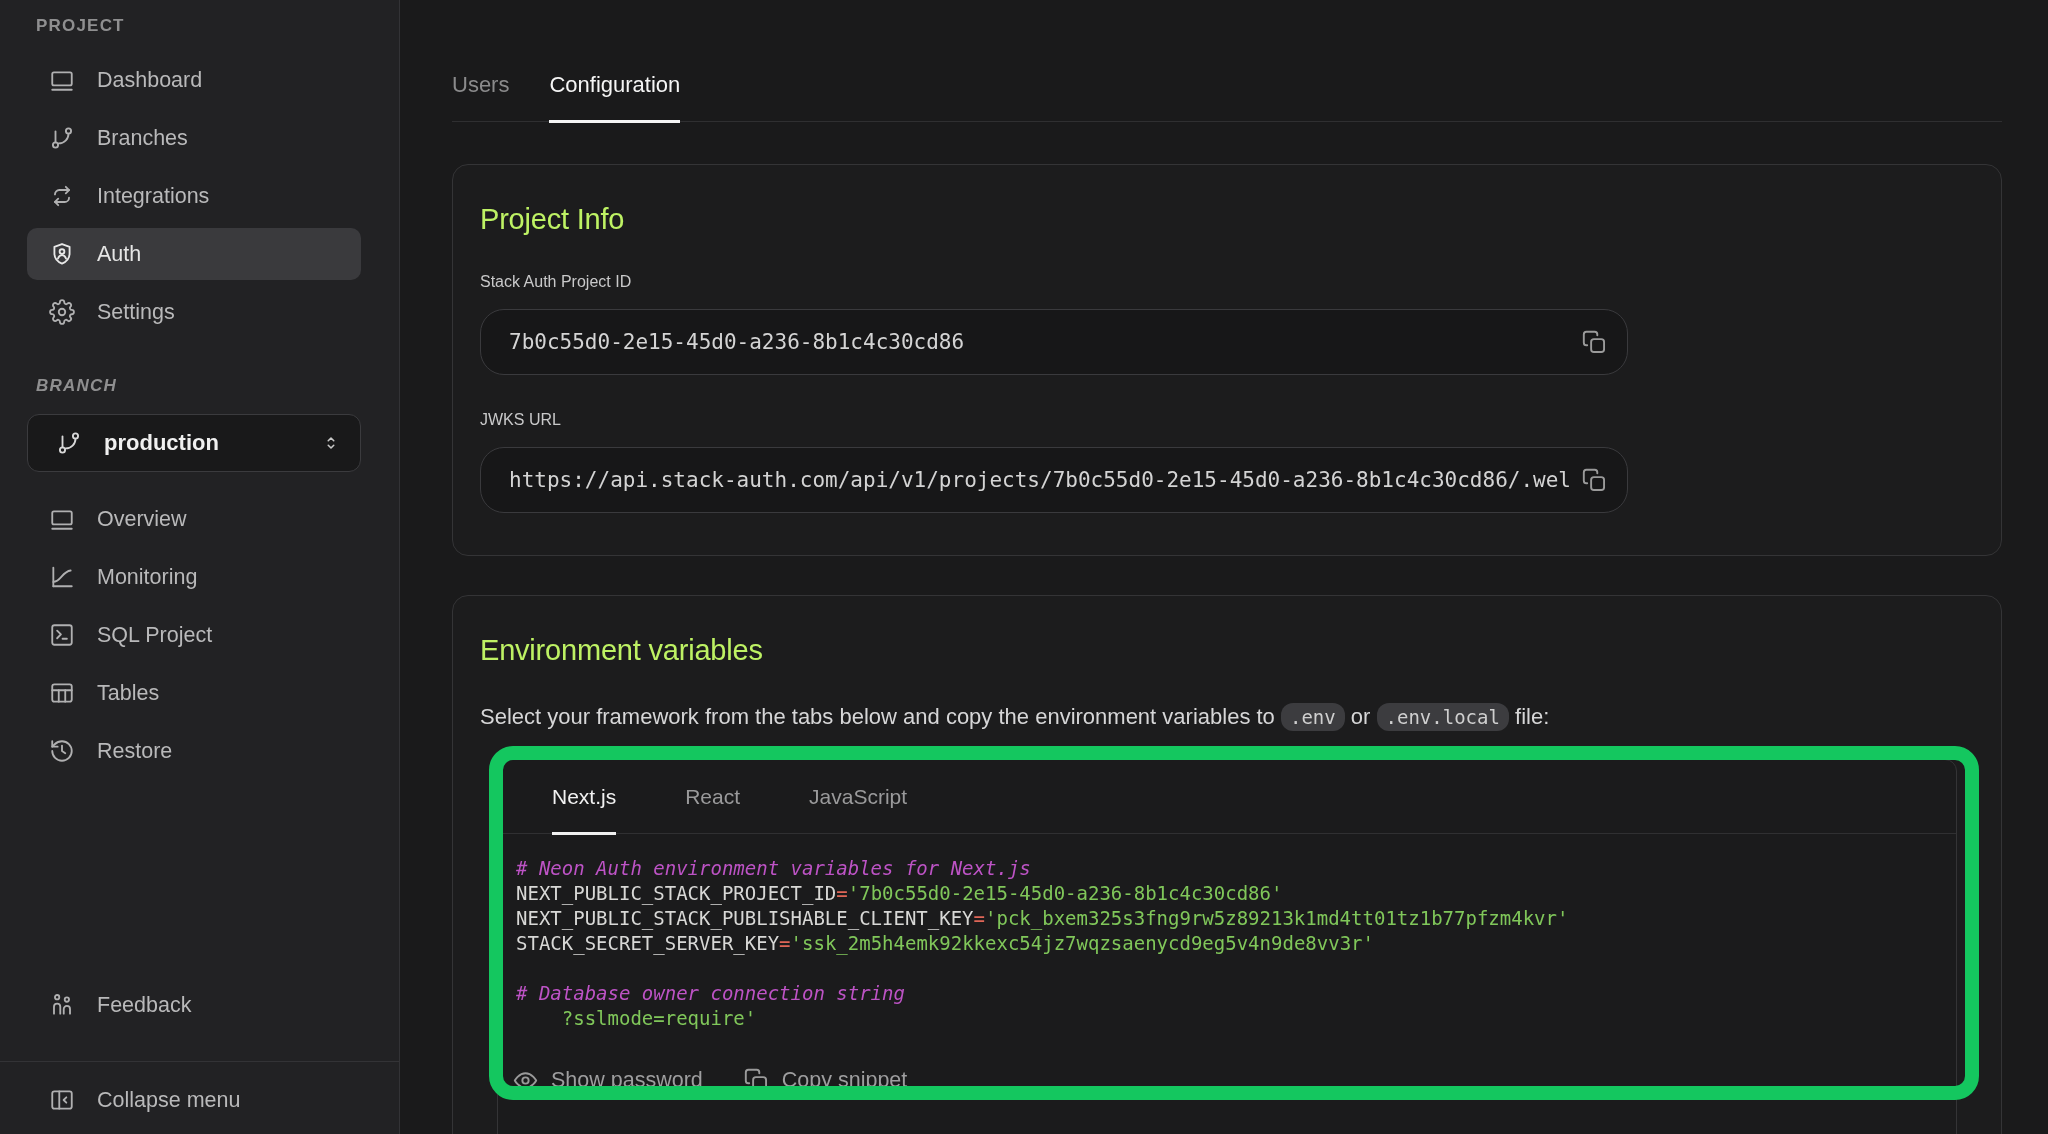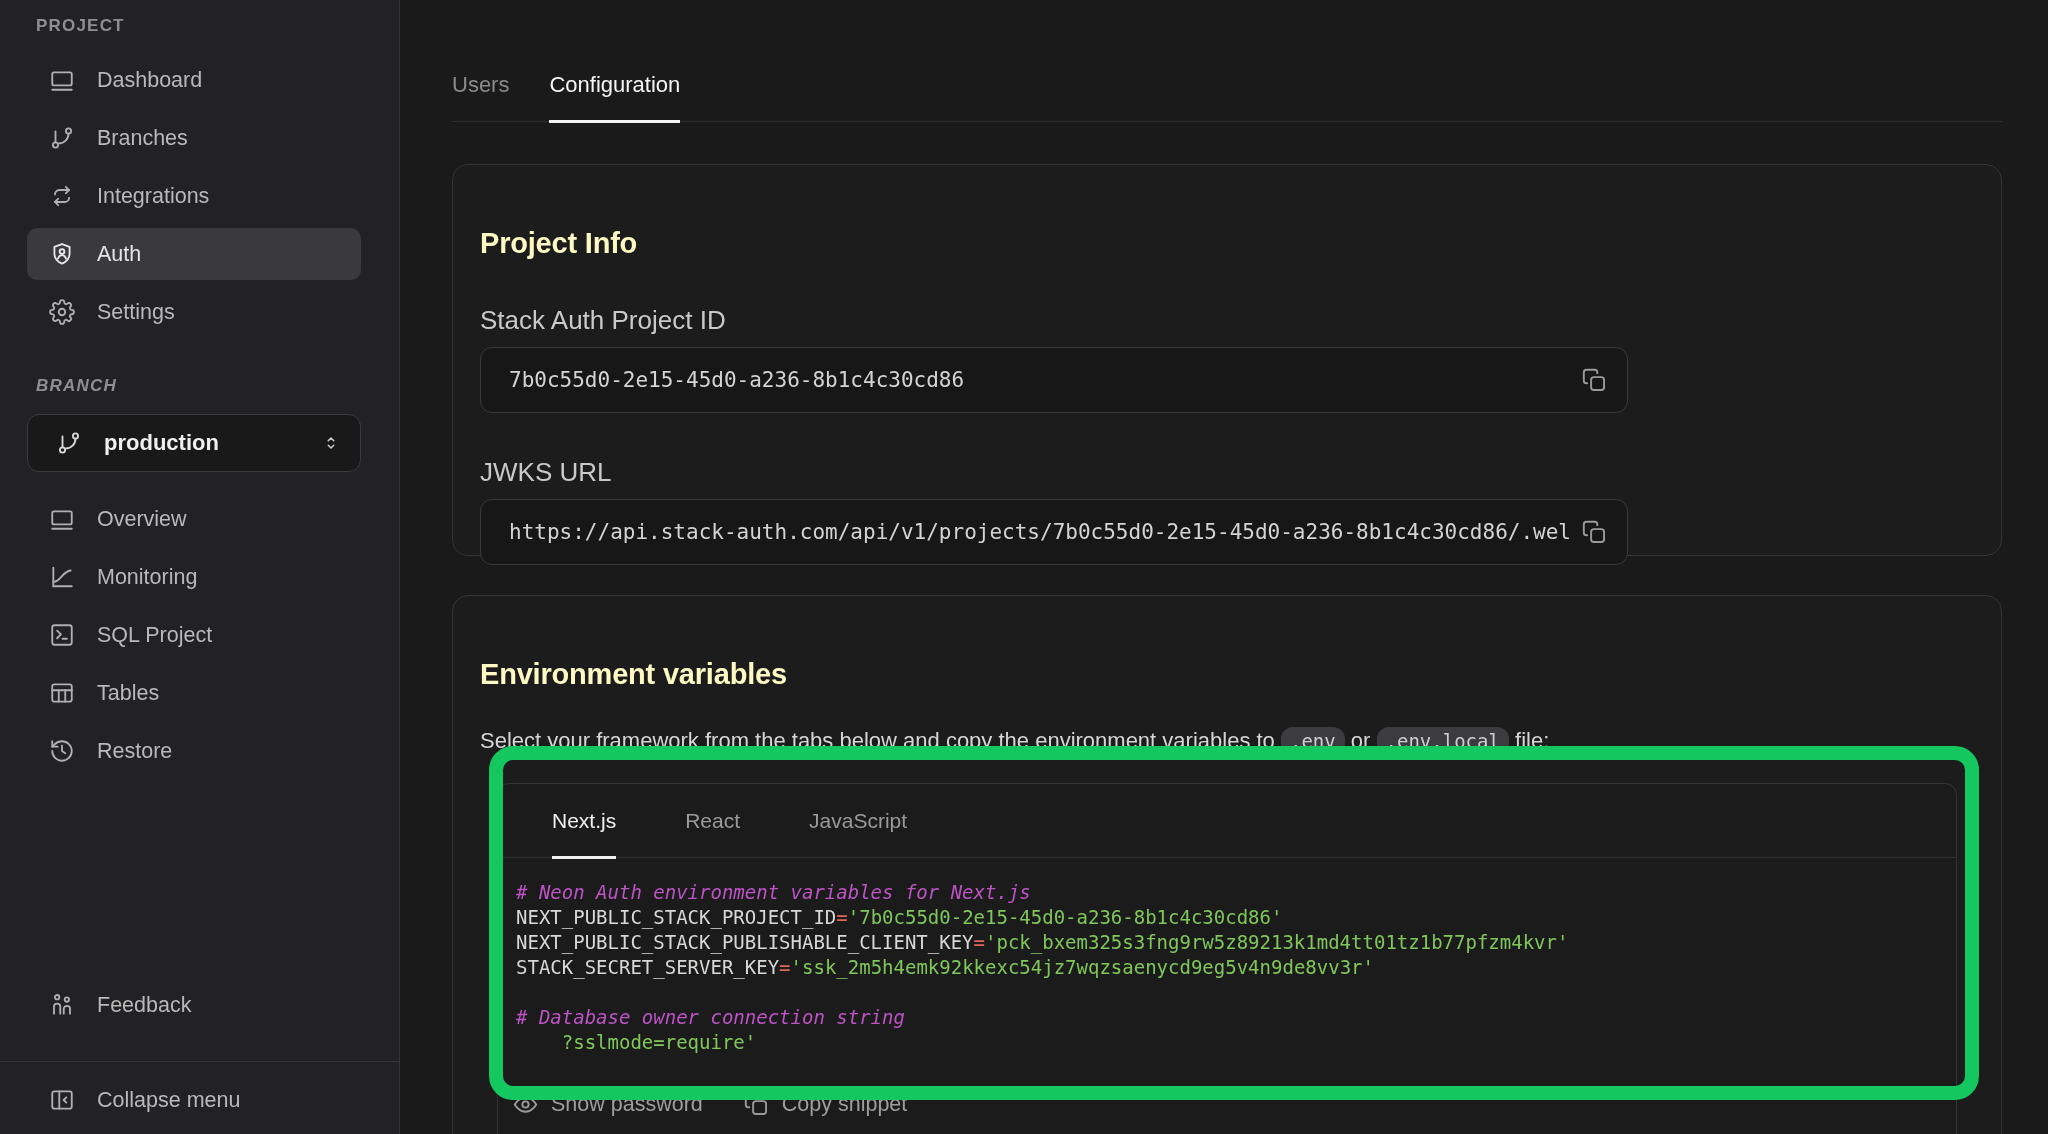--- a/index.html
+++ b/index.html
@@ -40,25 +40,25 @@
   .tab { font-size:22px; line-height:28px; padding-bottom:22px; color:#8a8a8b;
     position:relative; cursor:pointer; }
   .tab.active { color:#f5f5f5; }
   .tab.active::after { content:""; position:absolute; left:0; right:0; bottom:-2px;
     height:3px; background:#f5f5f5; }
 
   .card { border:1px solid #343436; border-radius:16px; background:#1c1c1d; padding:0 27px; }
   .card-1 { margin-top:42px; height:392px; }
   .card-2 { margin-top:39px; height:600px; position:relative; }
 
-  .card-title { margin-top:60px; font-size:29px; line-height:36px; font-weight:700;
-    color:#fef9c3; letter-spacing:-0.2px; }
-  .field-label { margin-top:44px; font-size:26px; line-height:30px; color:#c9c9ca; }
+  .card-title { margin-top:36px; font-size:29px; line-height:36px; font-weight:400;
+    color:#bef264; letter-spacing:-0.2px; }
+  .field-label { margin-top:30px; font-size:16px; line-height:30px; color:#c9c9ca; }
   .field-box { margin-top:12px; width:1148px; height:66px; border:1px solid #3a3a3d;
-    background:#171718; border-radius:12px; display:flex; align-items:center;
+    background:#171718; border-radius:24px; display:flex; align-items:center;
     padding:0 18px 0 28px; position:relative; overflow:hidden; }
   .field-value { font-family:"DejaVu Sans Mono",monospace; font-size:21px; color:#d4d4d4;
     white-space:nowrap; overflow:hidden; flex:1; }
   .copy-btn { width:30px; height:30px; flex-shrink:0; background:none; border:none;
     cursor:pointer; margin-left:10px; display:flex; align-items:center; justify-content:center; }
   .copy-btn svg { width:27px; height:27px; stroke:#9a9a9a; stroke-width:1.7; fill:none;
     stroke-linecap:round; stroke-linejoin:round; }
 
   .env-desc { margin-top:34px; font-size:22px; line-height:30px; color:#d6d6d7; }
   .chip { font-family:"DejaVu Sans Mono",monospace; font-size:19px; color:#cfcfcf;

